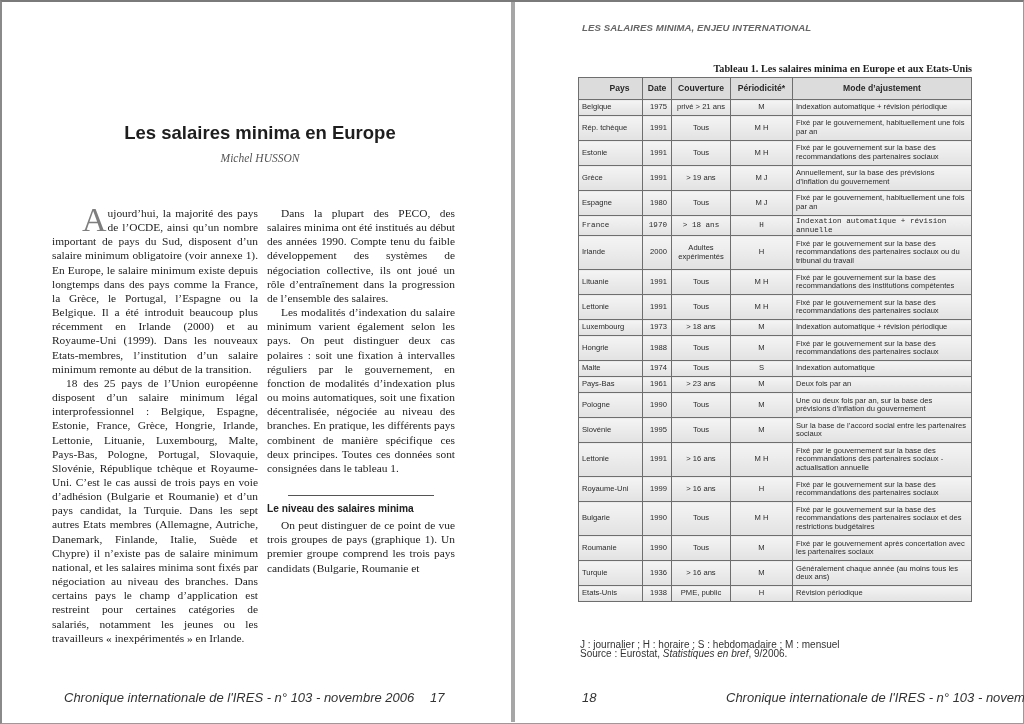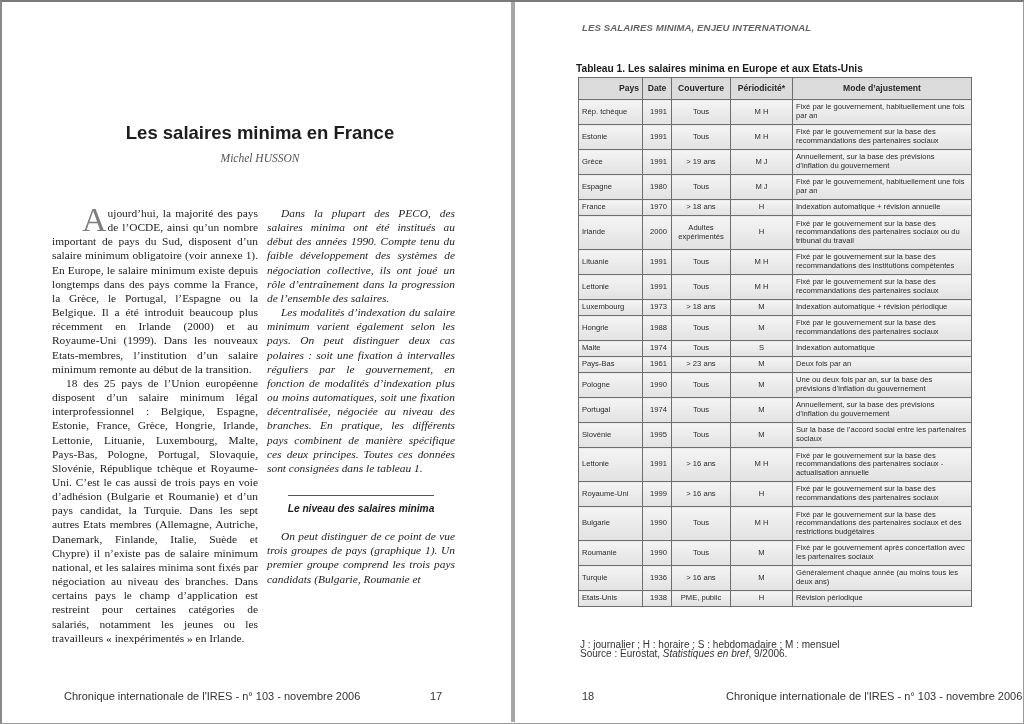--- a/index.html
+++ b/index.html
@@ -14,57 +14,57 @@
     .page-left { left: 0; width: 511px; }
     .page-right { left: 532px; width: 571px; border-radius: 25px; }
 
     
     .article-title { position: absolute; left: 60px; width: 400px; top: 122px; text-align: center;
       font-family: "Liberation Sans", sans-serif; font-weight: bold; font-size: 18.5px; color: #1e1e1e; }
     .author { position: absolute; left: 60px; width: 400px; top: 152px; text-align: center;
       font-style: italic; font-size: 11.5px; color: #555; }
     .col { position: absolute; top: 206px; font-size: 11.4px; line-height: 14.15px; text-align: justify; color: #222; }
     .col-1 { left: 52px; width: 206px; }
-    .col-2 { left: 267px; width: 188px; font-style: italic; }
+    .col-2 { left: 267px; width: 188px; }
     .col p { text-indent: 14px; hyphens: auto; }
     .col p.first { text-indent: 0; }
     .dropcap { float: left; font-size: 34px; line-height: 26px; color: #7e7e7e; margin: 0 1px 0 30px; padding-top: 1px; }
     .section-rule { width: 146px; height: 1px; background: #555; margin: 20px auto 6px auto; }
-    .section-title { text-align: center; font-family: "Liberation Sans", sans-serif; font-weight: bold; font-size: 10.2px; margin-bottom: 13px; }
-
-    .footer { position: absolute; top: 690px; font-family: "Liberation Sans", sans-serif; font-size: 11px; color: #333; }
+    .section-title { font-family: "Liberation Sans", sans-serif; font-weight: bold; font-size: 10.2px; margin-bottom: 2px; }
+
+    .footer { position: absolute; top: 690px; font-family: "Liberation Sans", sans-serif; font-style: italic; font-size: 13px; color: #333; }
 
     
     .running-head { position: absolute; left: 50px; top: 22px; font-family: "Liberation Sans", sans-serif;
       font-style: italic; font-weight: bold; font-size: 9.6px; color: #666; letter-spacing: 0.1px; }
-    .table-title { position: absolute; left: 44px; width: 396px; top: 63px; text-align: left;
-      font-family: Liberation Sans, sans-serif; font-weight: bold; font-size: 10.2px; color: #1c1c1c; }
+    .table-title { position: absolute; left: 44px; width: 396px; top: 63px; text-align: right;
+      font-family: Liberation Serif, serif; font-weight: bold; font-size: 10.2px; color: #1c1c1c; }
     table.salaires { position: absolute; left: 46px; top: 77px; width: 394px; border-collapse: collapse;
       font-family: "Liberation Sans", sans-serif; font-size: 7.6px; color: #2a2a2a; }
     table.salaires th, table.salaires td { border: 1px solid #6e6e6e; padding: 1px 3px; vertical-align: middle; line-height: 8.6px; }
     table.salaires th { background: #dcdcdc; font-weight: bold; font-size: 8.6px; height: 22px; text-align: center; }
-    table.salaires th.c-pays { text-align: right; padding-left: 21px; }
+    table.salaires th.c-pays { text-align: center; padding-left: 21px; }
     table.salaires td { background: linear-gradient(#f4f4f4, #e2e2e2); }
     table.salaires td.c-date, table.salaires td.c-cov, table.salaires td.c-per { text-align: center; }
     table.salaires td.c-date { text-align: right; padding-right: 4px; }
     .c-pays { width: 64px; }
     .c-date { width: 29px; }
     .c-cov { width: 59px; }
     .c-per { width: 62px; }
     .table-notes { position: absolute; left: 48px; top: 640px; font-family: "Liberation Sans", sans-serif; font-size: 10px; line-height: 9.2px; color: #333; }
     .table-notes em { font-style: italic; }
   </style>
 </head>
 <body>
 
 <div class="spread"></div>
 <div class="gutter"></div>
 
 <section class="page page-left">
-  <h1 class="article-title">Les salaires minima en France</h1>
+  <h1 class="article-title">Les salaires minima en Europe</h1>
   <div class="author">Michel HUSSON</div>
 
   <div class="col col-1">
     <p class="first"><span class="dropcap">A</span><span>ujourd’hui, la majorité des pays de l’OCDE, ainsi qu’un nombre important de pays du Sud, disposent d’un salaire minimum obligatoire (voir annexe 1). En Europe, le salaire minimum existe depuis longtemps dans des pays comme la France, la Grèce, le Portugal, l’Espagne ou la Belgique. Il a été introduit beaucoup plus récemment en Irlande (2000) et au Royaume-Uni (1999). Dans les nouveaux Etats-membres, l’institution d’un salaire minimum remonte au début de la transition.</span></p>
     <p>18 des 25 pays de l’Union européenne disposent d’un salaire minimum légal interprofessionnel : Belgique, Espagne, Estonie, France, Grèce, Hongrie, Irlande, Lettonie, Lituanie, Luxembourg, Malte, Pays-Bas, Pologne, Portugal, Slovaquie, Slovénie, République tchèque et Royaume-Uni. C’est le cas aussi de trois pays en voie d’adhésion (Bulgarie et Roumanie) et d’un pays candidat, la Turquie. Dans les sept autres Etats membres (Allemagne, Autriche, Danemark, Finlande, Italie, Suède et Chypre) il n’existe pas de salaire minimum national, et les salaires minima sont fixés par négociation au niveau des branches. Dans certains pays le champ d’application est restreint pour certaines catégories de salariés, notamment les jeunes ou les travailleurs « inexpérimentés » en Irlande.</p>
   </div>
 
   <div class="col col-2">
     <p>Dans la plupart des PECO, des salaires minima ont été institués au début des années 1990. Compte tenu du faible développement des systèmes de négociation collective, ils ont joué un rôle d’entraînement dans la progression de l’ensemble des salaires.</p>
     <p>Les modalités d’indexation du salaire minimum varient également selon les pays. On peut distinguer deux cas polaires : soit une fixation à intervalles réguliers par le gouvernement, en fonction de modalités d’indexation plus ou moins automatiques, soit une fixation décentralisée, négociée au niveau des branches. En pratique, les différents pays combinent de manière spécifique ces deux principes. Toutes ces données sont consignées dans le tableau 1.</p>
@@ -85,20 +85,27 @@
     <thead>
       <tr>
         <th class="c-pays">Pays</th>
         <th class="c-date">Date</th>
         <th class="c-cov">Couverture</th>
         <th class="c-per">Périodicité*</th>
         <th class="c-mode">Mode d’ajustement</th>
       </tr>
     </thead>
     <tbody id="table-body">
+        <tr style="height: 16px;">
+          <td class="c-pays">Belgique</td>
+          <td class="c-date">1975</td>
+          <td class="c-cov">privé &gt; 21 ans</td>
+          <td class="c-per">M</td>
+          <td class="c-mode">Indexation automatique + révision périodique</td>
+        </tr>
         <tr style="height: 25px;">
           <td class="c-pays">Rép. tchèque</td>
           <td class="c-date">1991</td>
           <td class="c-cov">Tous</td>
           <td class="c-per">M H</td>
           <td class="c-mode">Fixé par le gouvernement, habituellement une fois par an</td>
         </tr>
         <tr style="height: 25px;">
           <td class="c-pays">Estonie</td>
           <td class="c-date">1991</td>
@@ -113,21 +120,21 @@
           <td class="c-per">M J</td>
           <td class="c-mode">Annuellement, sur la base des prévisions d’inflation du gouvernement</td>
         </tr>
         <tr style="height: 25px;">
           <td class="c-pays">Espagne</td>
           <td class="c-date">1980</td>
           <td class="c-cov">Tous</td>
           <td class="c-per">M J</td>
           <td class="c-mode">Fixé par le gouvernement, habituellement une fois par an</td>
         </tr>
-        <tr style="height: 16px;">
+        <tr style="height: 16px; font-family: Liberation Mono, monospace;">
           <td class="c-pays">France</td>
           <td class="c-date">1970</td>
           <td class="c-cov">&gt; 18 ans</td>
           <td class="c-per">H</td>
           <td class="c-mode">Indexation automatique + révision annuelle</td>
         </tr>
         <tr style="height: 34px;">
           <td class="c-pays">Irlande</td>
           <td class="c-date">2000</td>
           <td class="c-cov">Adultes expérimentés</td>
@@ -177,27 +184,20 @@
           <td class="c-mode">Deux fois par an</td>
         </tr>
         <tr style="height: 25px;">
           <td class="c-pays">Pologne</td>
           <td class="c-date">1990</td>
           <td class="c-cov">Tous</td>
           <td class="c-per">M</td>
           <td class="c-mode">Une ou deux fois par an, sur la base des prévisions d’inflation du gouvernement</td>
         </tr>
         <tr style="height: 25px;">
-          <td class="c-pays">Portugal</td>
-          <td class="c-date">1974</td>
-          <td class="c-cov">Tous</td>
-          <td class="c-per">M</td>
-          <td class="c-mode">Annuellement, sur la base des prévisions d’inflation du gouvernement</td>
-        </tr>
-        <tr style="height: 25px;">
           <td class="c-pays">Slovénie</td>
           <td class="c-date">1995</td>
           <td class="c-cov">Tous</td>
           <td class="c-per">M</td>
           <td class="c-mode">Sur la base de l’accord social entre les partenaires sociaux</td>
         </tr>
         <tr style="height: 34px;">
           <td class="c-pays">Lettonie</td>
           <td class="c-date">1991</td>
           <td class="c-cov">&gt; 16 ans</td>

